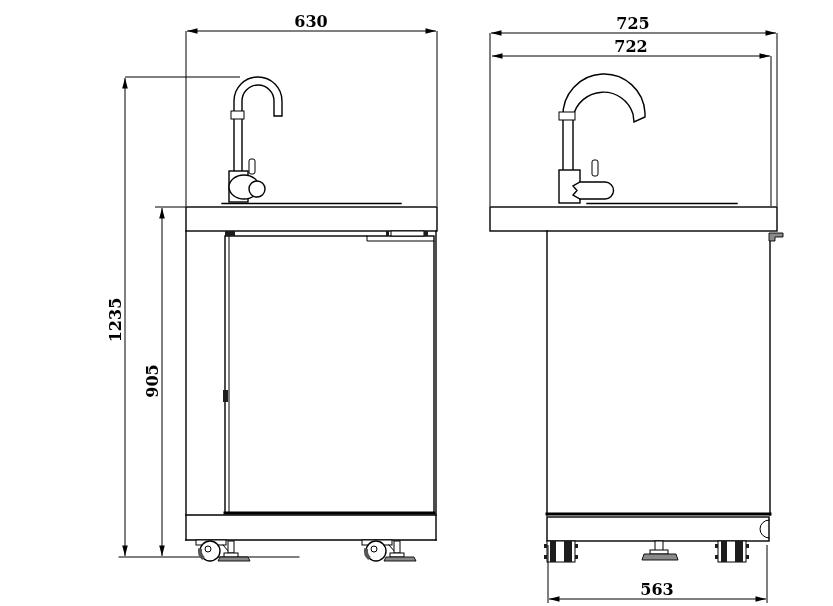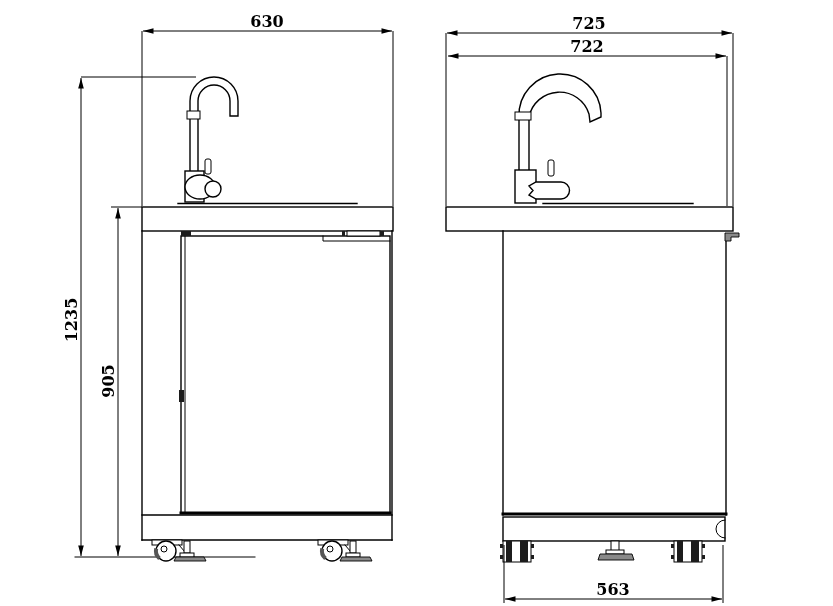--- a/index.html
+++ b/index.html
@@ -1,16 +1,16 @@
 <!DOCTYPE html>
 <html><head>
 <meta charset="utf-8">
 <style>
   html,body{margin:0;padding:0;background:#ffffff;}
-  #stage{position:relative;width:769px;height:606px;background:#ffffff;overflow:hidden;}
+  #stage{position:relative;width:769px;height:606px;background:#ffffff;overflow:hidden;margin-left:44px;}
   svg{display:block;}
   .ln   {stroke:#000;stroke-width:1.4;fill:none;stroke-linecap:square;}
   .thin {stroke:#000;stroke-width:1;fill:none;stroke-linecap:square;}
   .thick{stroke:#000;stroke-width:3;fill:none;stroke-linecap:square;}
   .fillw{fill:#fff;stroke:#000;stroke-width:1.4;}
   .fillw2{fill:#fff;stroke:#000;stroke-width:1;}
   .dark {fill:#1c1c1c;stroke:none;}
   .gray {fill:#8a8a8a;stroke:#000;stroke-width:0.9;}
   .dim  {stroke:#000;stroke-width:1;fill:none;}
   .tread{stroke:#555;stroke-width:4;fill:none;}

